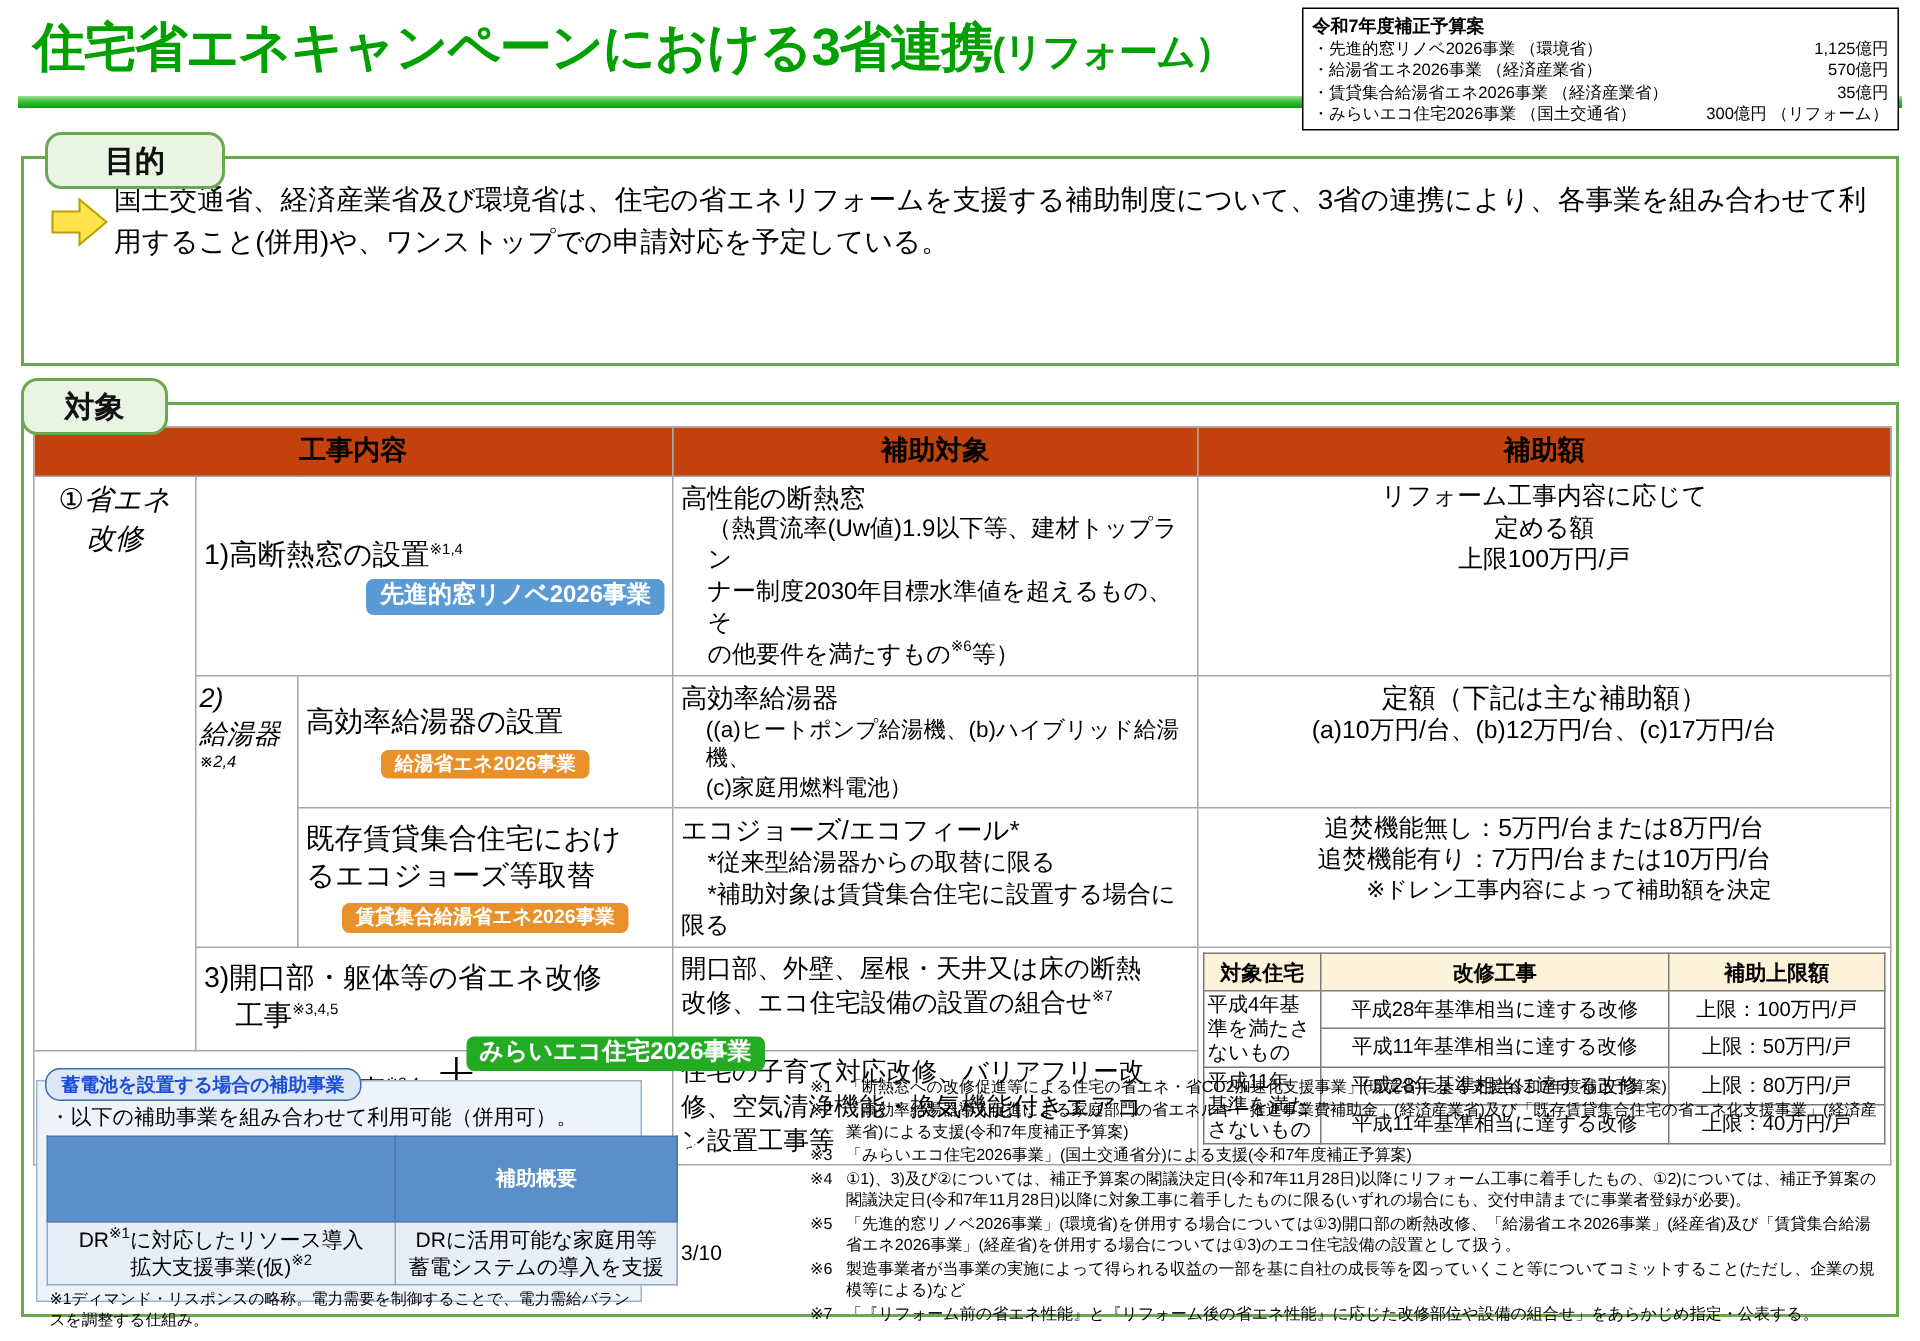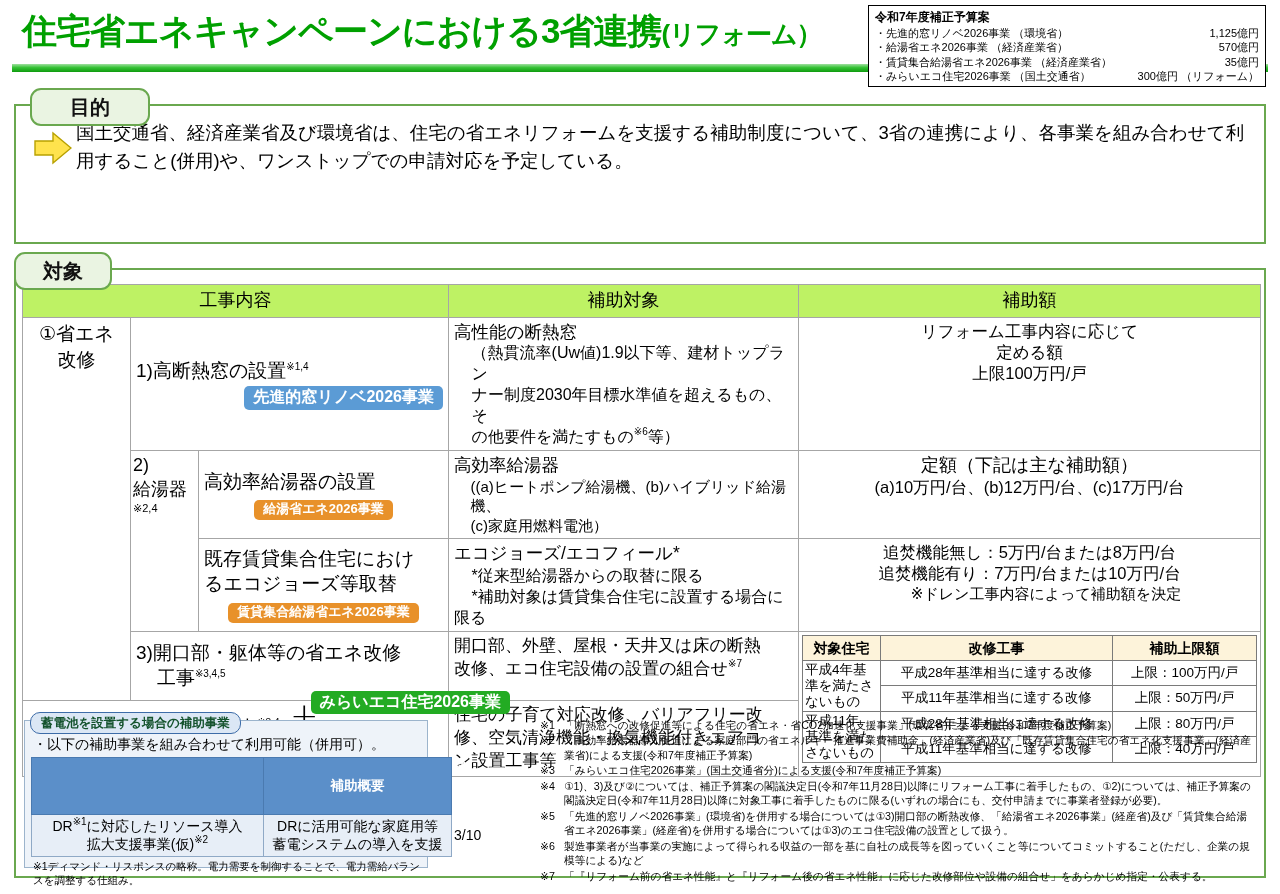--- a/index.html
+++ b/index.html
@@ -141,29 +141,29 @@
     table-layout: fixed;
   }
   table.main td, table.main th {
     border: 1px solid #a6a6a6;
     vertical-align: top;
     padding: 3px 5px;
     font-size: 16.5px;
     line-height: 1.28;
   }
   table.main th {
-    background: #bef264;
+    background: #c2410c;
     text-align: center;
     font-size: 18px;
-    font-weight: normal;
+    font-weight: bold;
     padding: 3px 0;
     vertical-align: middle;
     height: 26px;
   }
-  .c-mid { text-align: center; vertical-align: middle; }
+  .c-mid { text-align: center; vertical-align: middle; font-style: italic; }
 
   .sup {
     font-size: 10px;
     vertical-align: super;
     line-height: 0;
     margin-top: 41px;
   }
 
   
   .badge {
@@ -235,21 +235,21 @@
   }
   #battery-tab {
     position: absolute;
     left: 28px; top: 716px;
     height: 20px;
     border: 1.3px solid #3d6ca8;
     border-radius: 10px;
     background: #dbe7f5;
     font-size: 12.5px;
     font-weight: bold;
-    color: #14532d;
+    color: #1d4ed8;
     display: flex;
     align-items: center;
     padding: 0 10px;
     z-index: 4;
     white-space: nowrap;
   }
   .battery-lead {
     font-size: 14px;
     margin: 1px 0 3px 2px;
   }

